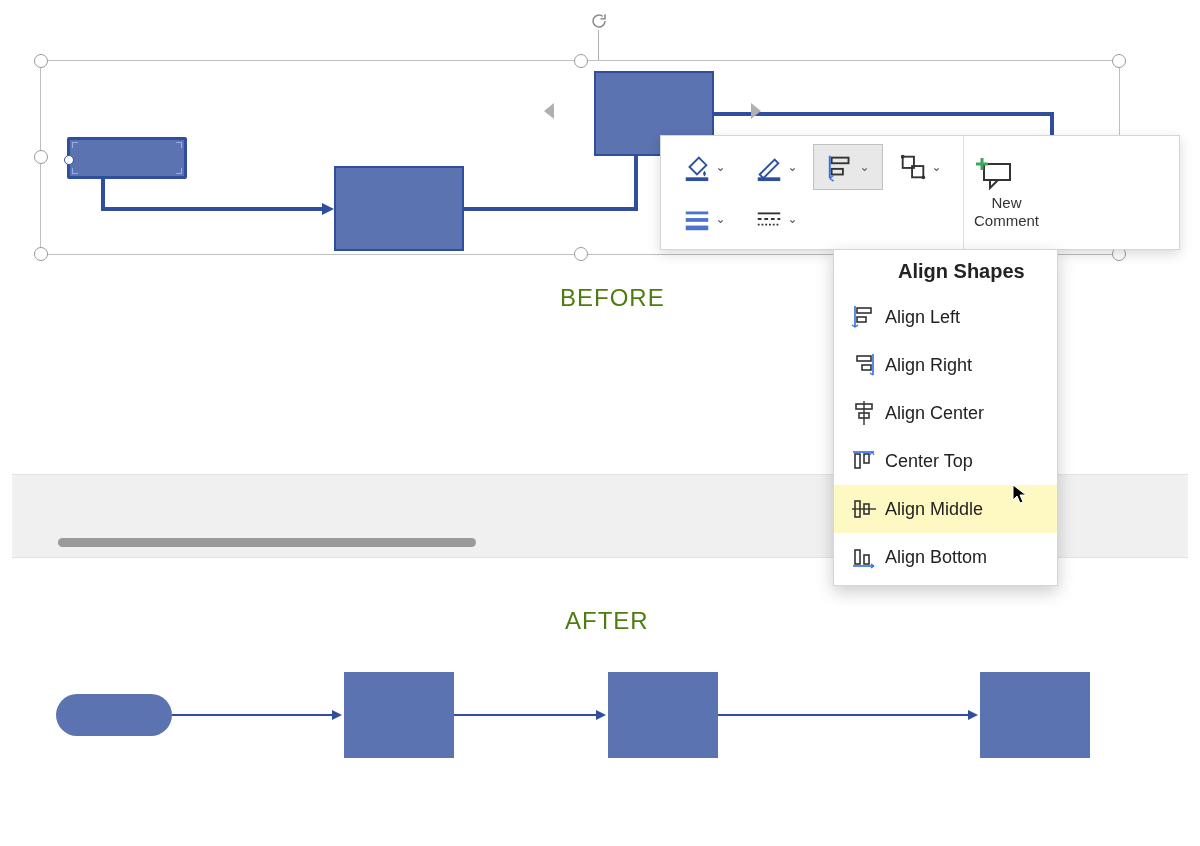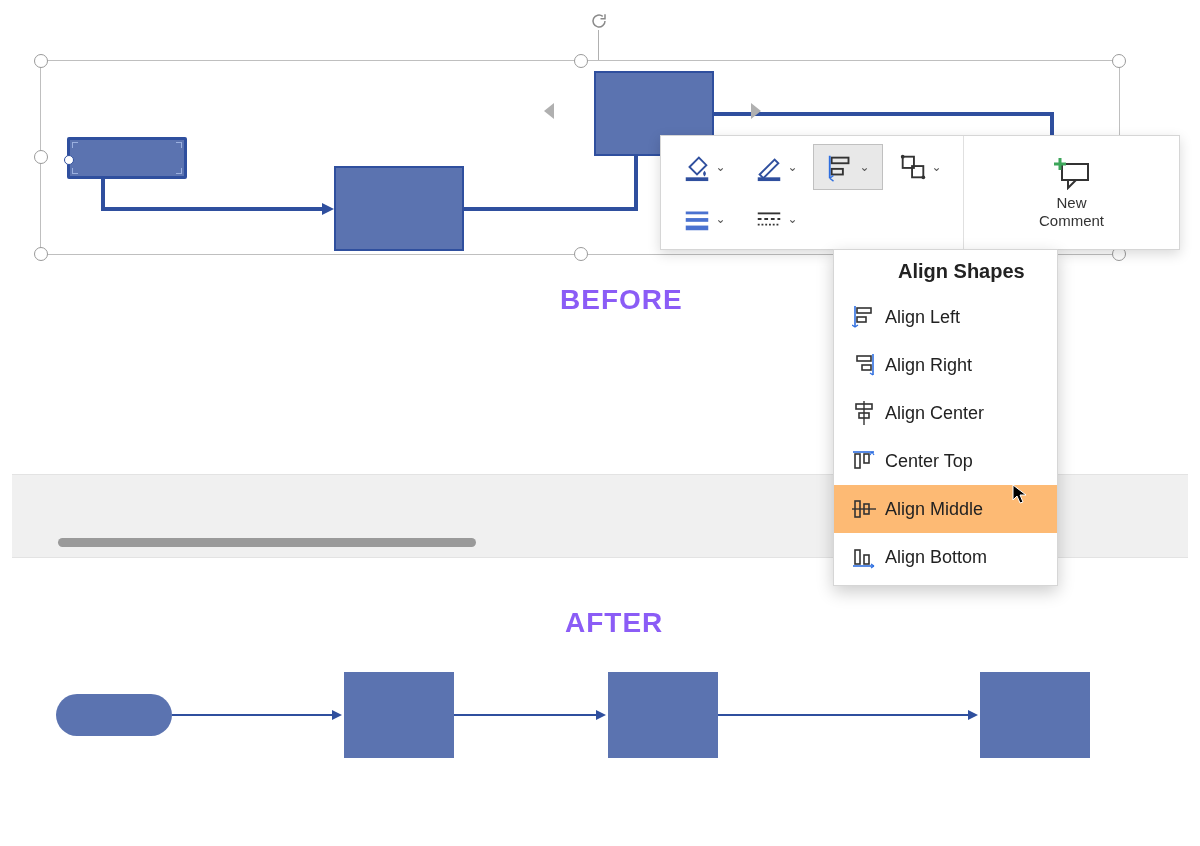--- a/index.html
+++ b/index.html
@@ -75,23 +75,23 @@
   }
   .arrowhead-r {
     position:absolute;width:0;height:0;
     border-top:6px solid transparent;
     border-bottom:6px solid transparent;
     border-left:12px solid #2F4F9E;
   }
 
   .before-label, .after-label {
     position:absolute;
-    color:#8b5cf6;
-    font-size:28px;
-    font-weight:700;
+    color:#4d7c0f;
+    font-size:24px;
+    font-weight:400;
     letter-spacing:1px;
   }
   .before-label { left:560px; top:284px; }
   .after-label  { left:565px; top:607px; }
 
   
   .mini-toolbar {
     position:absolute;
     left:660px; top:135px;
     width:520px; height:115px;
@@ -115,21 +115,21 @@
     height:46px;
     cursor:pointer;
   }
   .tb-btn.active { background:#e8e8e8; border:1px solid #c0c0c0;}
   .tb-sep {
     width:1px; background:#e0e0e0;
   }
   .tb-right {
     flex:1;
     display:flex;flex-direction:column;
-    align-items:center;justify-content:center;
+    align-items:flex-start;justify-content:center;
     padding:6px 10px;
     cursor:pointer;
   }
   .tb-right-label { font-size:15px; color:#333; text-align:center; line-height:1.2; margin-top:4px;}
 
   .chev { font-size:12px; color:#555;}
   .icon-svg { width:30px;height:30px; }
 
   
   .dropdown {
@@ -147,21 +147,21 @@
     padding:10px 16px 10px 16px;
     color:#222;
     margin-left:48px;
   }
   .dd-item {
     display:flex;align-items:center;gap:9px;
     padding:12px 18px;
     font-size:18px;color:#222;
     cursor:pointer;
   }
-  .dd-item.hover { background:#fdba74;}
+  .dd-item.hover { background:#fef9c3;}
   .dd-icon { width:24px;height:24px; display:flex;align-items:center;justify-content:center;}
   .cursor-ptr {
     position:absolute;
     left:1012px; top:484px;
     width:16px;height:20px;
     z-index:7;
   }
 
   
   .sb-track {

